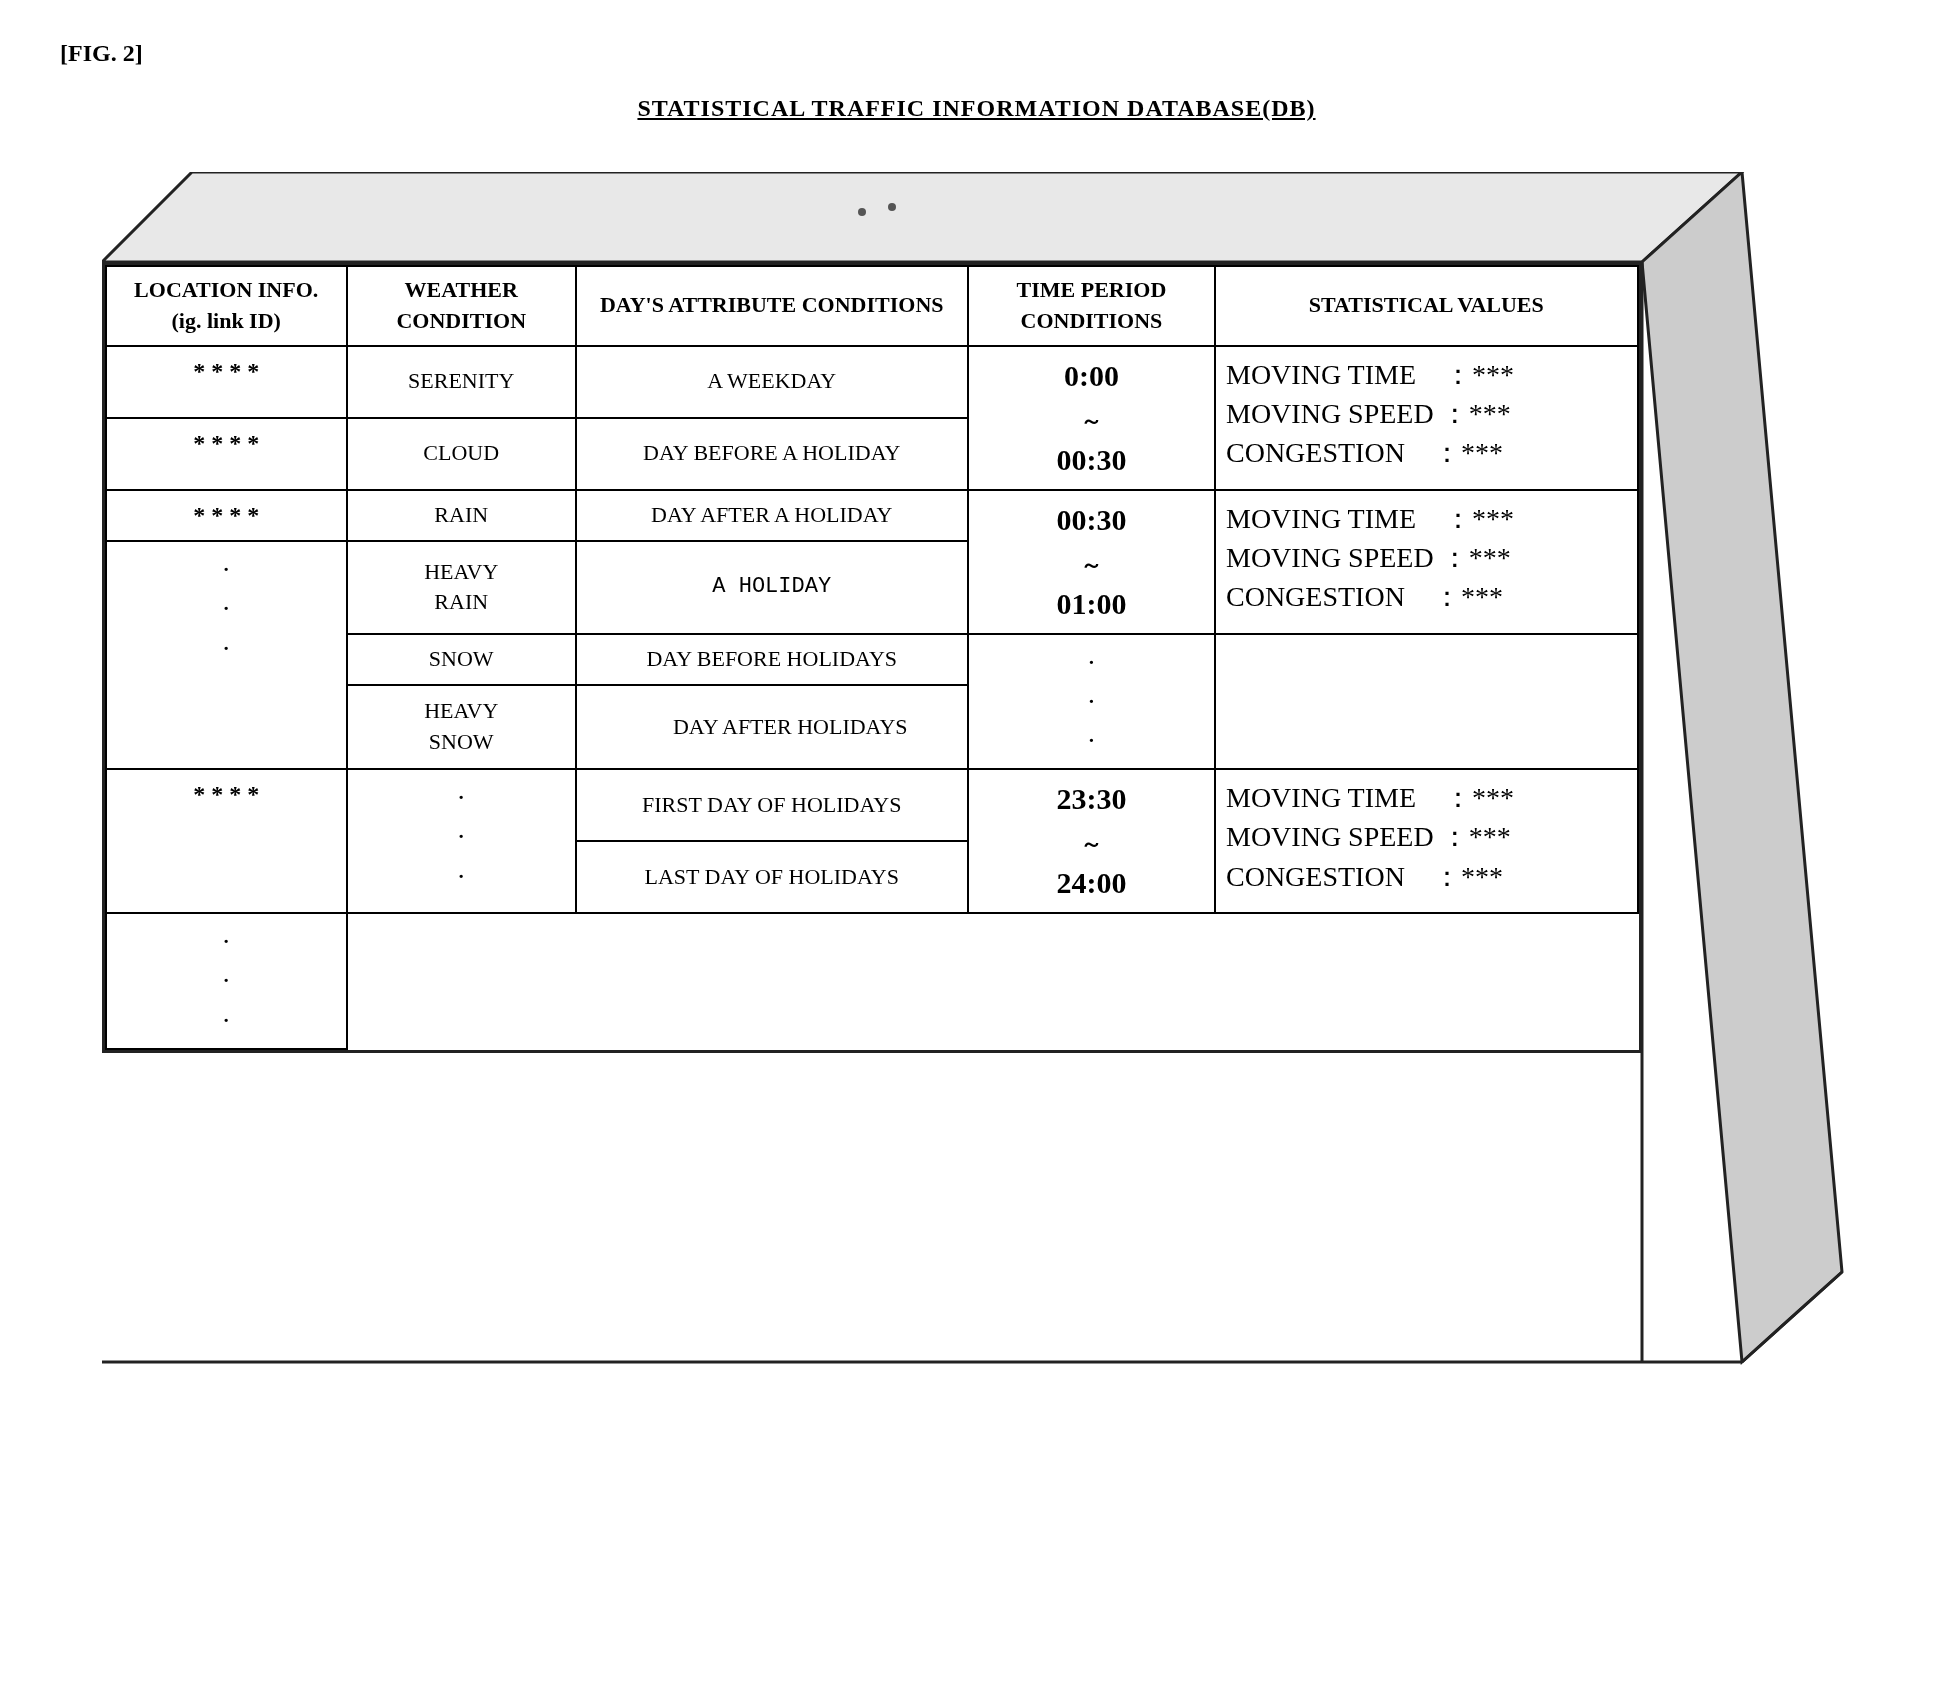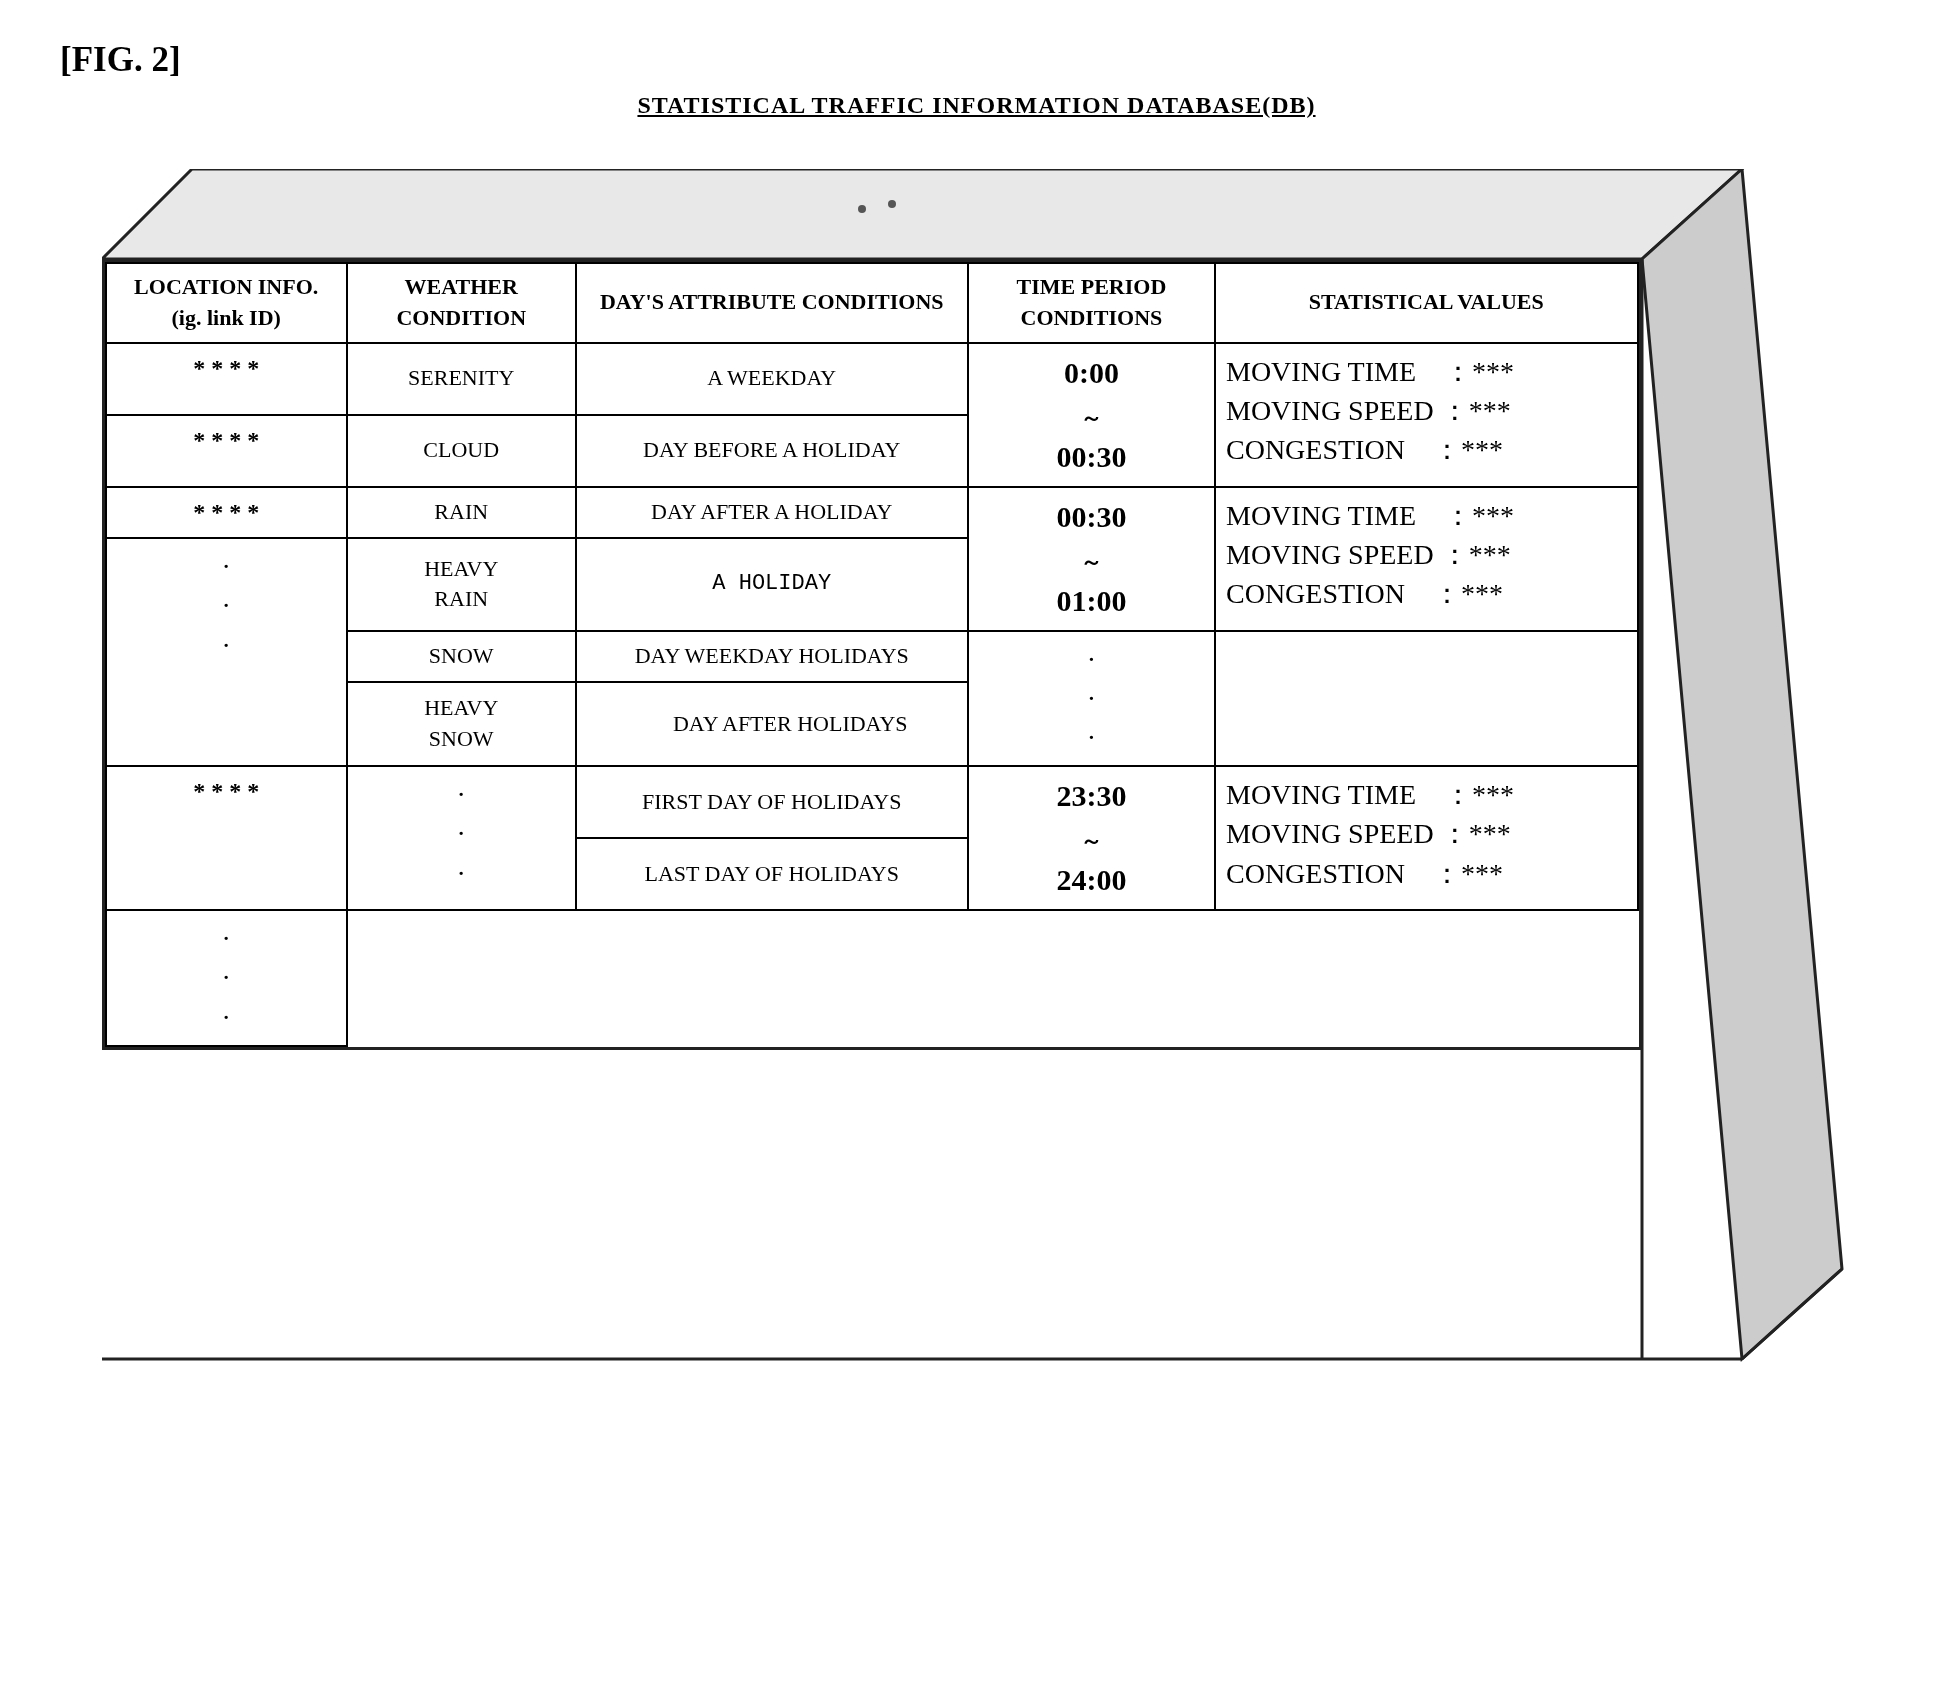--- a/index.html
+++ b/index.html
@@ -5,23 +5,23 @@
     * { box-sizing: border-box; margin: 0; padding: 0; }
     body {
       background: #fff;
       font-family: 'Times New Roman', Times, serif;
       width: 1953px;
       min-height: 1695px;
       padding: 40px 60px;
     }
 
     .fig-label {
-      font-size: 35px;
-      font-weight: bold;
-      margin-bottom: 12px;
+      font-size: 24px;
+      font-weight: bold;
+      margin-bottom: 28px;
     }
 
     .page-title {
       font-size: 24px;
       font-weight: bold;
       text-decoration: underline;
       text-align: center;
       margin-bottom: 50px;
       letter-spacing: 1px;
     }
@@ -157,21 +157,21 @@
         <tr>
           <td class="dots-cell" rowspan="3">
             ·<br>·<br>·
           </td>
           <td style="text-align:center; vertical-align:middle;">HEAVY<br>RAIN</td>
           <td style="text-align:center; vertical-align:middle;font-family:Liberation Mono, monospace;">A HOLIDAY</td>
         </tr>
 
         <tr>
           <td style="text-align:center; vertical-align:middle;">SNOW</td>
-          <td style="text-align:center; vertical-align:middle;">DAY WEEKDAY HOLIDAYS</td>
+          <td style="text-align:center; vertical-align:middle;">DAY BEFORE HOLIDAYS</td>
           <td class="dots-cell" rowspan="2">·<br>·<br>·</td>
           <td class="dots-cell" rowspan="2"></td>
         </tr>
 
         <tr>
           <td style="text-align:center; vertical-align:middle;">HEAVY<br>SNOW</td>
           <td style="text-align:center; vertical-align:middle;padding-left:47px;">DAY AFTER HOLIDAYS</td>
         </tr>
 
         <tr>

